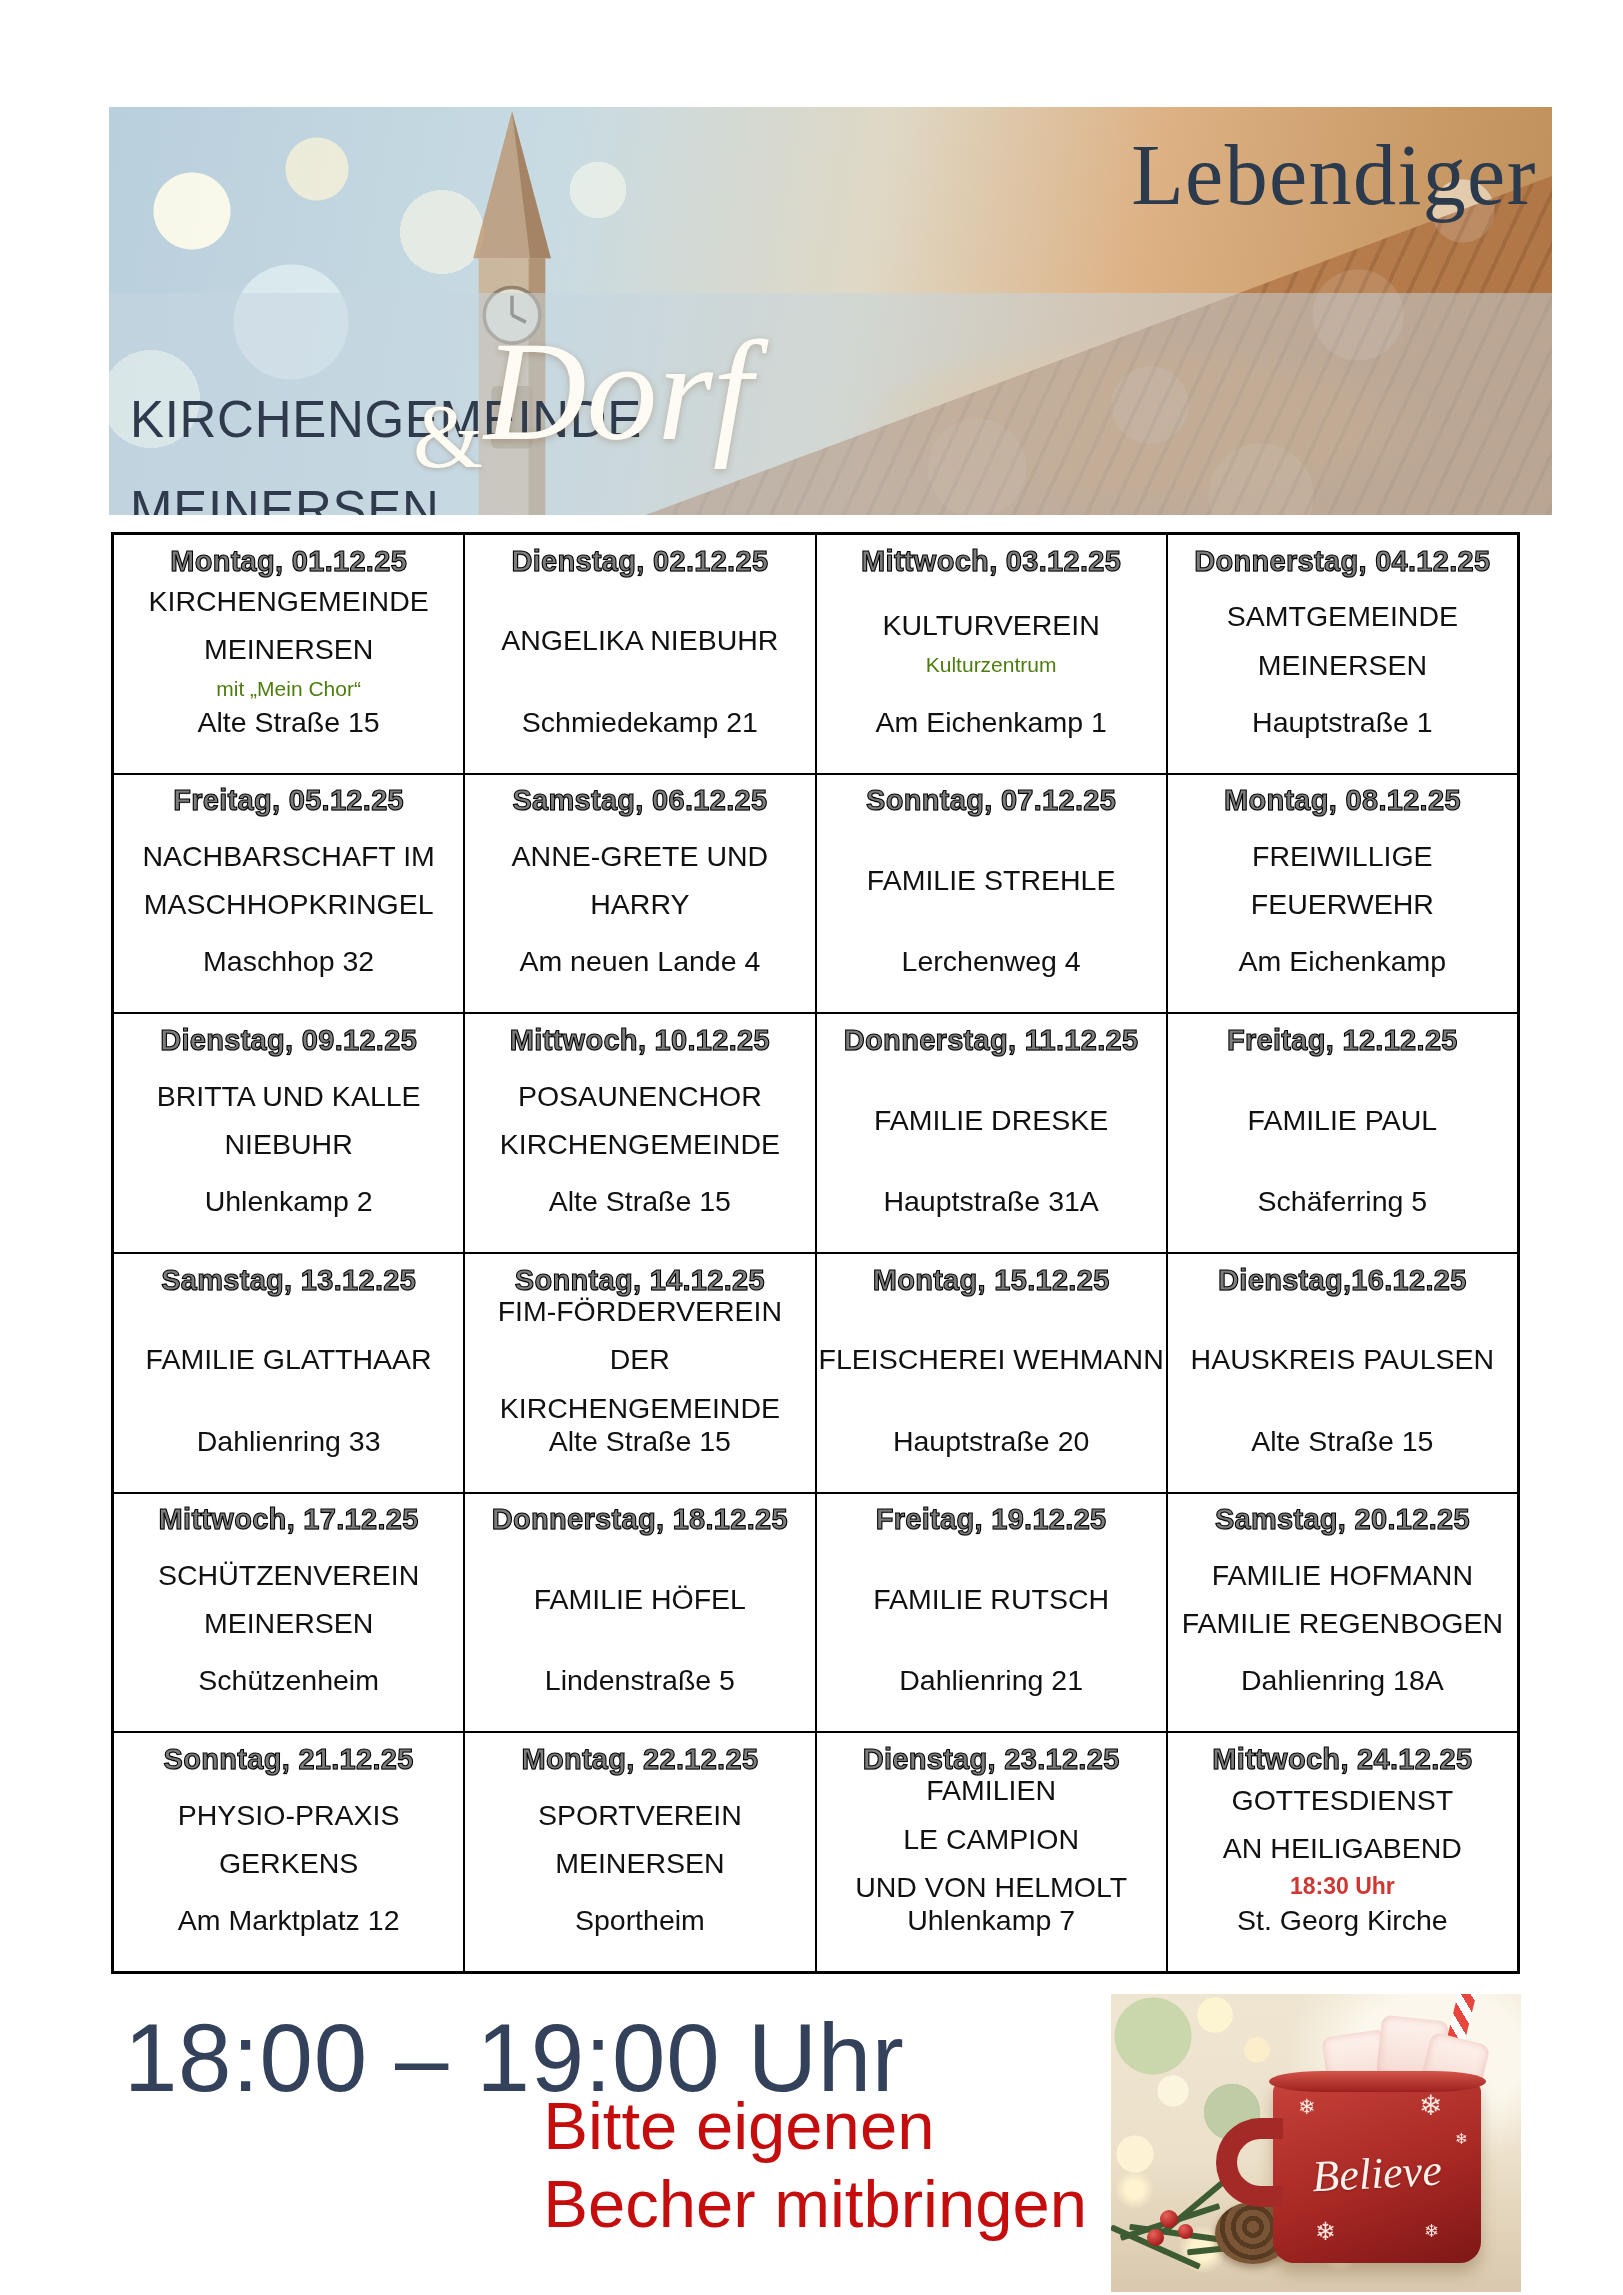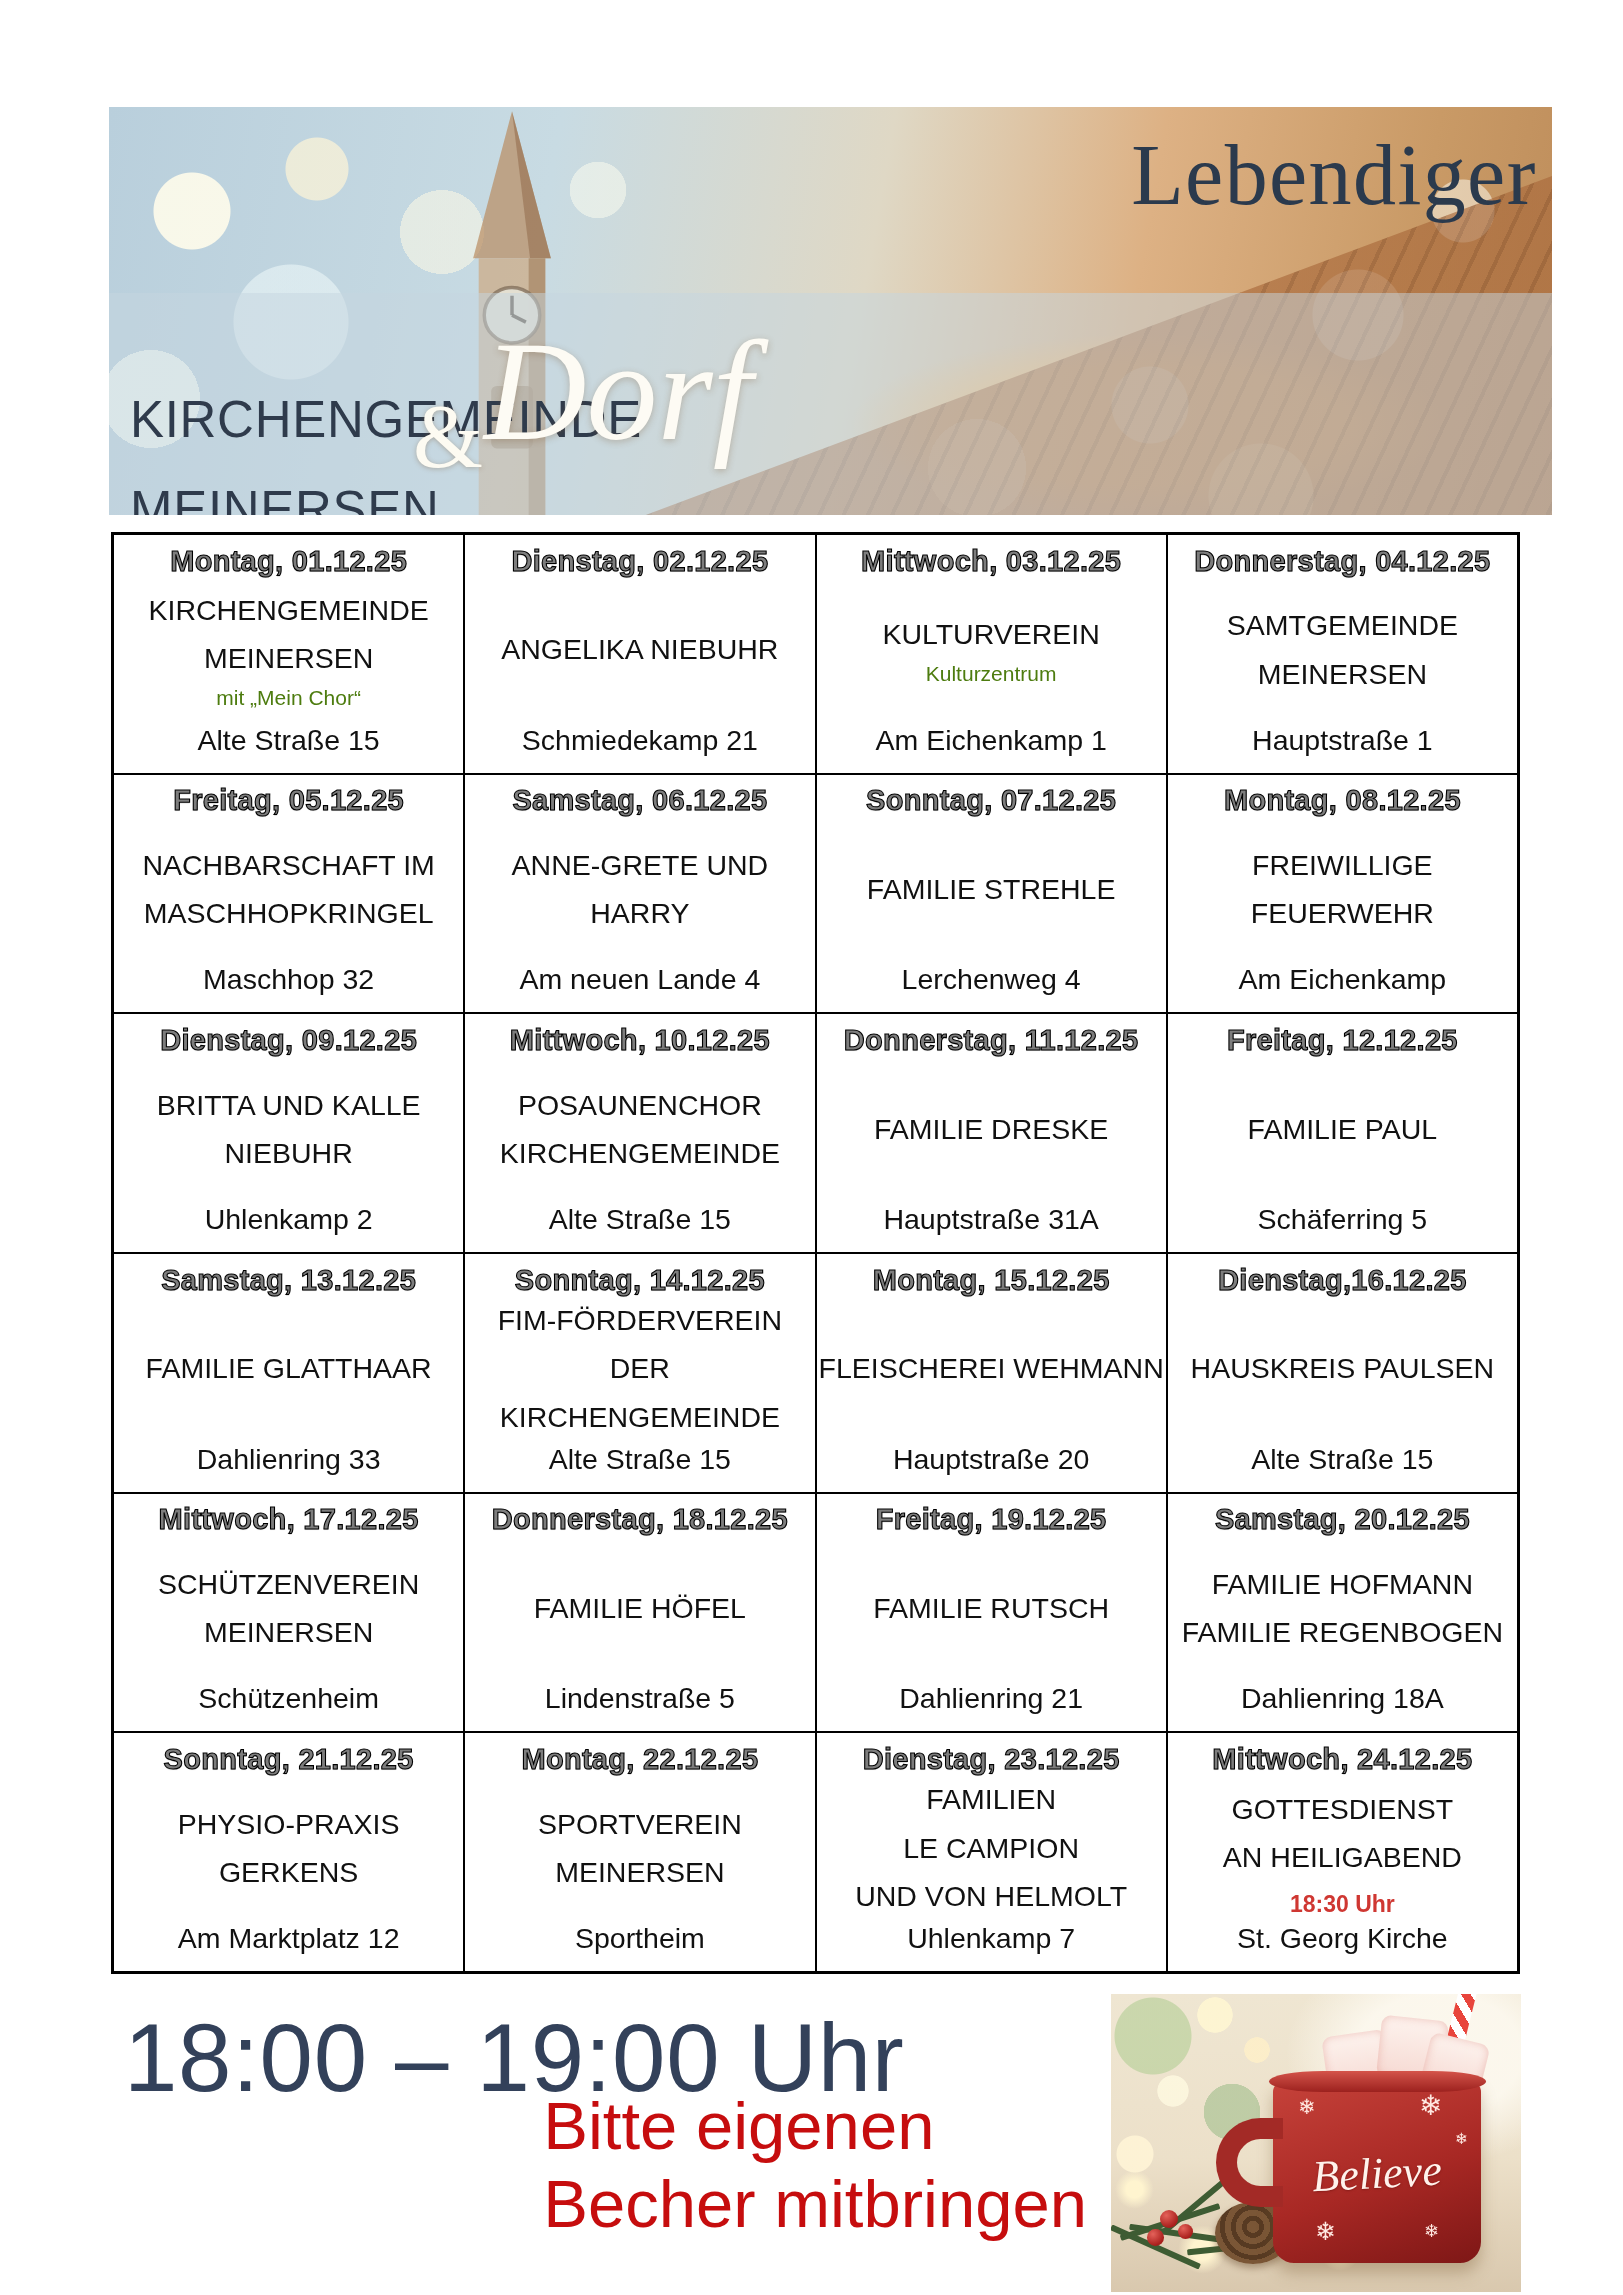--- a/index.html
+++ b/index.html
@@ -76,21 +76,21 @@
   .cdate{
     margin-top:9.7px;flex:0 0 auto;
     font-size:29px;font-weight:700;letter-spacing:0.3px;
     color:#7d7d7d;-webkit-text-stroke:1.1px #000;
     text-shadow:0 0.7px 0.7px rgba(0,0,0,.25);
   }
   .cevent{flex:1 1 auto;display:flex;flex-direction:column;justify-content:center;min-height:0;}
   .cline{font-size:28.5px;line-height:1.7;color:#111;}
   .cnote{font-size:21px;line-height:1.45;color:#4d7c0f;}
   .cline:empty,.cnote:empty,.ctime:empty{display:none;}
-  .cfoot{flex:0 0 auto;padding-bottom:14px;}
+  .cfoot{flex:0 0 auto;padding-bottom:32px;}
   .ctime{font-size:23px;font-weight:700;color:#cf3732;line-height:1.3;}
   .caddr{font-size:28.5px;line-height:1.3;color:#111;}
 
   
   .time-range{
     position:absolute;left:124px;top:2003px;
     font-size:96px;color:#33415a;letter-spacing:0.7px;white-space:nowrap;
   }
   .notice{
     position:absolute;right:537px;top:2087px;text-align:left;

